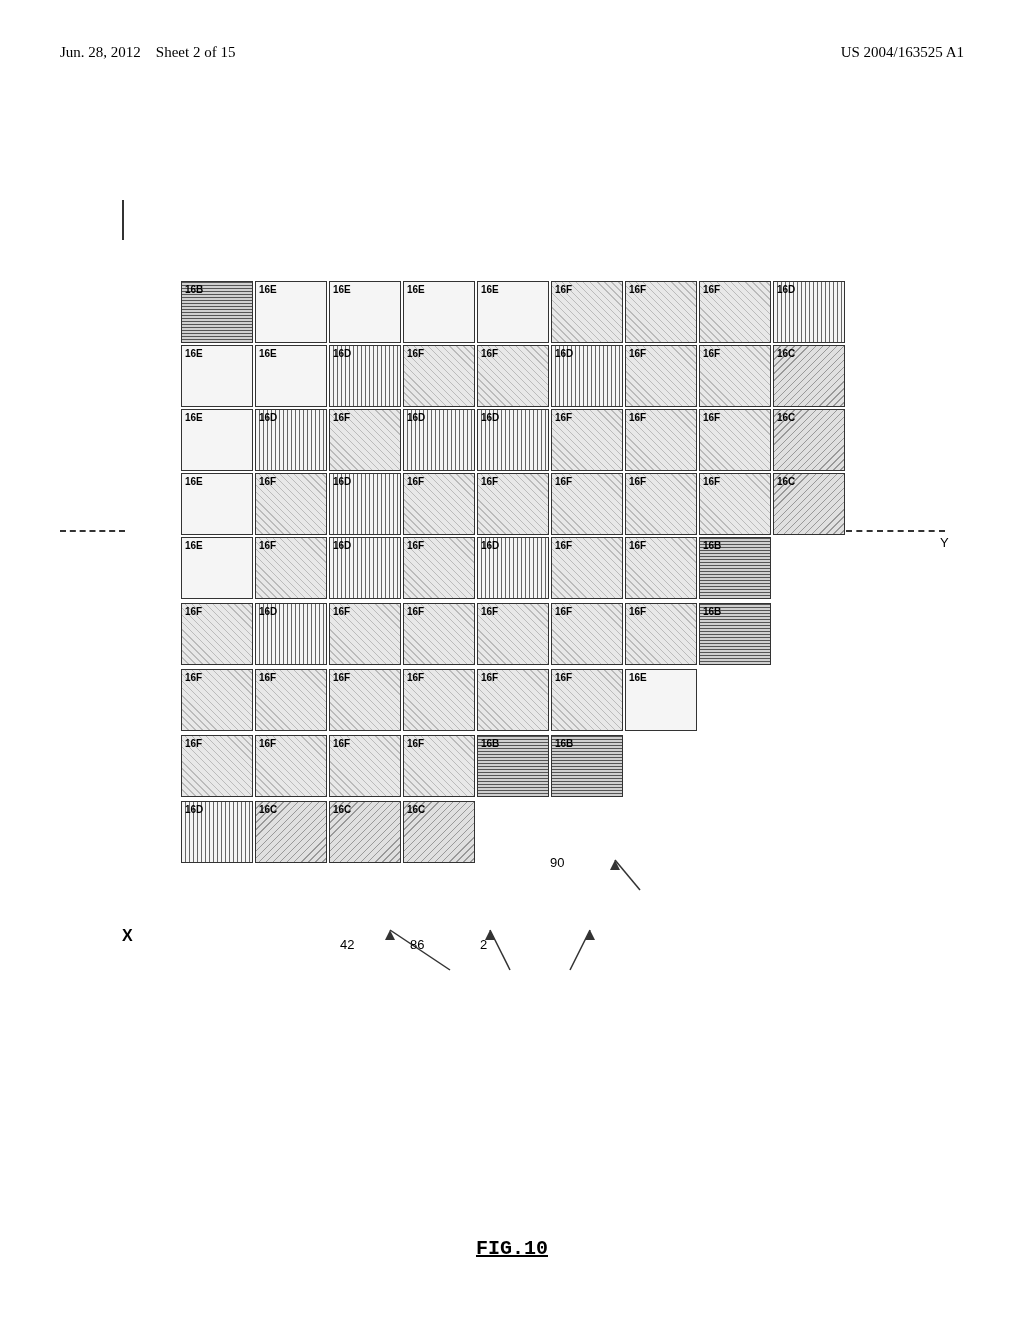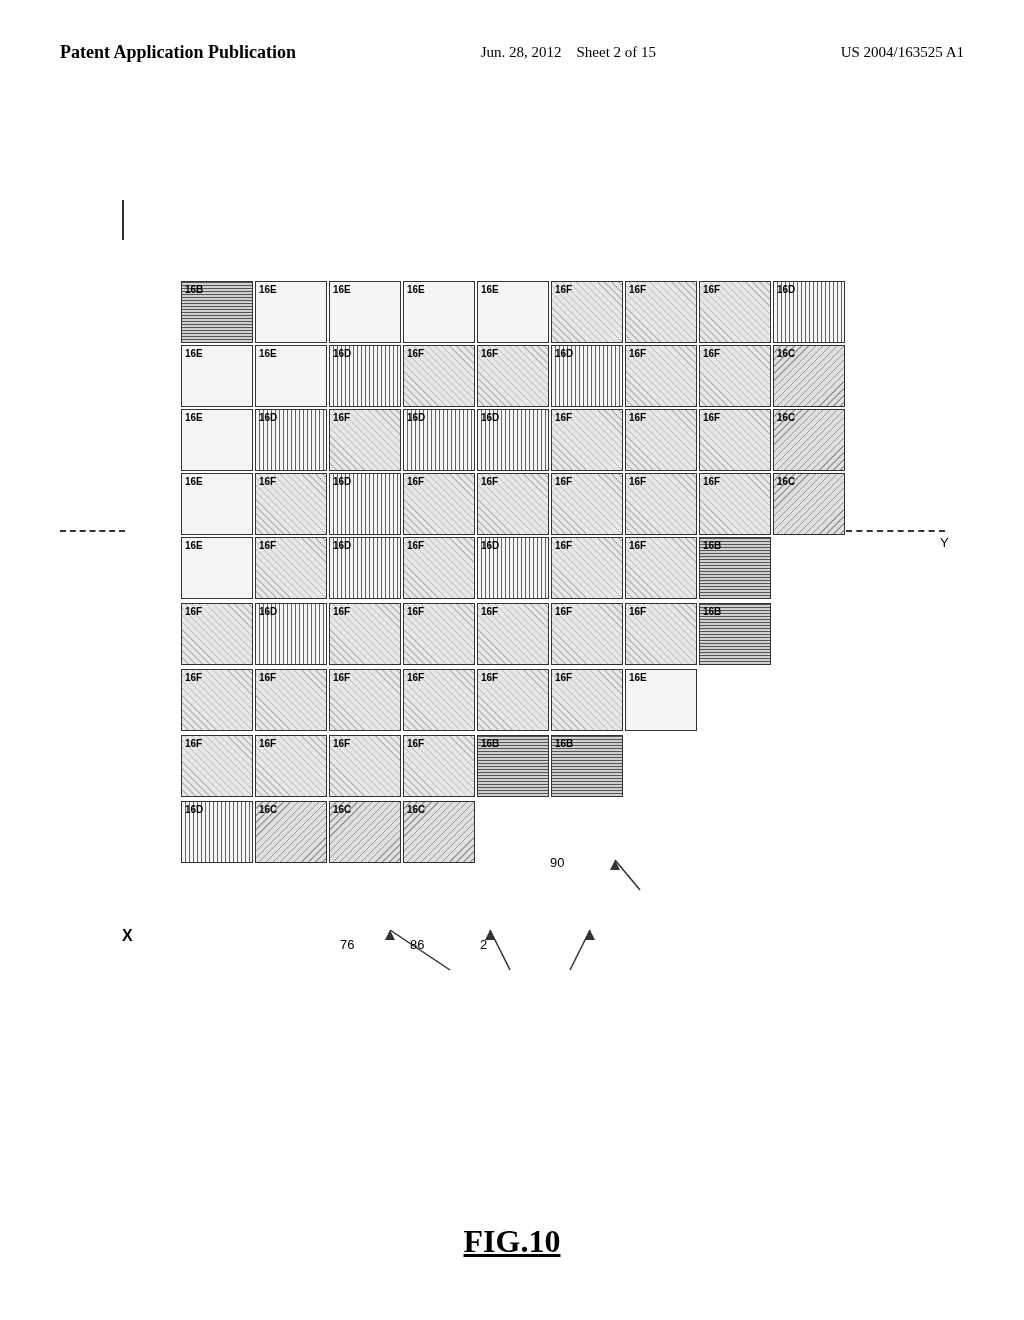--- a/index.html
+++ b/index.html
@@ -78,24 +78,24 @@
       z-index: 10;
       background: transparent;
       font-family: Arial, sans-serif;
     }
 
     .figure-label {
       position: absolute;
       bottom: 60px;
       left: 50%;
       transform: translateX(-50%);
-      font-size: 32px;
+      font-size: 20px;
       font-weight: bold;
       text-decoration: underline;
-      font-family: Liberation Serif, serif;
+      font-family: Liberation Mono, monospace;
     }
 
     
     .annotation {
       position: absolute;
       font-size: 13px;
       font-family: Arial, sans-serif;
       font-weight: normal;
     }
 
@@ -106,23 +106,20 @@
       left: 0;
       width: 100%;
       height: 100%;
       pointer-events: none;
     }
   </style>
 </head>
 <body>
 
 <div class="header">
-  <div class="header-left">
-    <span>Patent Application Publication</span>
-  </div>
   <div class="header-center">
     <span>Jun. 28, 2012</span>&nbsp;&nbsp;&nbsp;
     <span>Sheet 2 of 15</span>
   </div>
   <div class="header-right">
     <span>US 2004/163525 A1</span>
   </div>
 </div>
 
 <div class="diagram-area">
@@ -389,20 +386,20 @@
 
     <polygon points="330,730 325,740 335,740" fill="#333"></polygon>
 
     <polygon points="430,730 425,740 435,740" fill="#333"></polygon>
 
     <polygon points="530,730 525,740 535,740" fill="#333"></polygon>
 
     <polygon points="555,660 550,670 560,670" fill="#333"></polygon>
   </svg>
 
-  <div class="annotation" style="position:absolute; bottom:148px; left:280px;">76</div>
+  <div class="annotation" style="position:absolute; bottom:148px; left:280px;">42</div>
   <div class="annotation" style="position:absolute; bottom:148px; left:350px;">86</div>
   <div class="annotation" style="position:absolute; bottom:148px; left:420px;">2</div>
   <div class="annotation" style="position:absolute; bottom:230px; left:490px;">90</div>
 
 </div>
 
 <div class="figure-label">FIG.10</div>
 
 </body></html>

